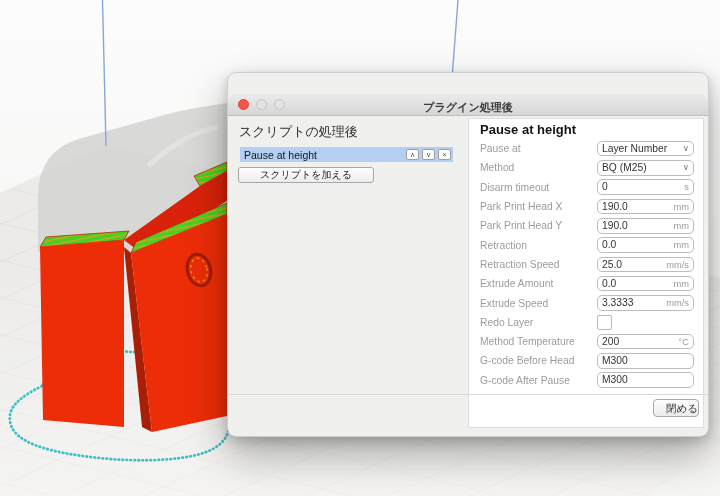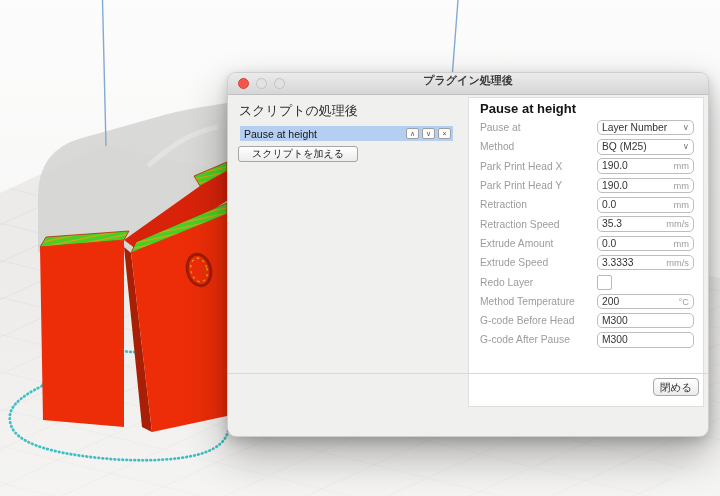--- a/index.html
+++ b/index.html
@@ -11,38 +11,38 @@
   .viewport { position:absolute; inset:0; z-index:0; }
   .viewport svg { display:block; }
 
   
   .dialog { position:absolute; left:227px; top:72px; width:482px; height:365px;
     z-index:10; border-radius:9px;
     box-shadow:0 18px 40px rgba(0,0,0,.30), 0 4px 12px rgba(0,0,0,.18);
     border:1px solid rgba(0,0,0,.14); background:#f0f0ef; }
   .titlebar { position:relative; height:22px; border-radius:8px 8px 0 0;
     background:linear-gradient(#ebebeb,#d6d6d6); border-bottom:1px solid #bfbfbf;
-    display:flex; align-items:flex-start; justify-content:center; }
+    display:flex; align-items:flex-end; justify-content:center;margin-top:21px; }
   .title { font-size:11px; font-weight:bold; color:#3c3c3c; }
   .lights { position:absolute; left:10px; top:5px; display:flex; gap:7px; }
   .light { width:11px; height:11px; border-radius:50%; }
   .light.red { background:#f4564d; border:1px solid #de4339; }
   .light.dim { background:#e2e2e2; border:1px solid #c3c3c3; }
 
   .dbody { position:relative; height:305px; border-radius:0 0 8px 8px; background:#f0f0ef; }
 
   
   .lp-heading { position:absolute; left:11px; top:7px; font-size:13px; color:#2e2e2e; }
   .script-item { position:absolute; left:12px; top:31px; width:213px; height:15px;
     background:#b5cff2; display:flex; align-items:center; }
   .script-item .lbl { font-size:10.5px; color:#16181c; padding-left:4px; flex:1; }
   .mini-btns { display:flex; gap:3px; padding-right:2px; }
   .mini-btn { width:13px; height:11px; background:#fcfcfc; border:1px solid #9f9f9f;
     border-radius:2px; font-size:7px; line-height:9px; text-align:center; color:#555; }
-  .add-btn { position:absolute; left:10px; top:51px; height:16px; padding:0 13px;
+  .add-btn { position:absolute; left:10px; top:51px; height:16px; padding:0 21px;
     font-size:10px; line-height:14px; color:#222; background:linear-gradient(#ffffff,#ececec);
     border:1px solid #a6a6a6; border-radius:3px; }
 
   
   .card { position:absolute; left:240px; top:2px; width:236px; height:310px;
     background:#ffffff; border:1px solid #dedede; }
   .rp-heading { margin:3px 0 0 11px; font-size:13px; font-weight:bold; color:#141414; }
   .rows { margin-top:2px; }
   .frow { height:19.3px; display:flex; align-items:center; padding-left:11px; }
   .frow .flabel { font-size:10.3px; color:#9c9c9c; }
@@ -52,21 +52,21 @@
   .field .unit { position:absolute; right:4px; top:2px; font-size:9.3px; color:#9c9c9c; }
   .field .chev { position:absolute; right:4px; top:1px; font-size:8.5px; color:#777; }
   .checkbox { margin-left:auto; margin-right:91px; width:15px; height:15px;
     background:#fff; border:1px solid #b9b9b9; border-radius:2px; }
 
   
   .footer { position:absolute; left:0; right:0; bottom:0; height:27px;
     border-top:1px solid #d8d8d8; border-radius:0 0 8px 8px; }
   .close-btn { position:absolute; right:9px; top:4px; width:46px; height:18px;
     background:linear-gradient(#ffffff,#ebebeb); border:1px solid #a9a9a9; border-radius:4px;
-    font-size:10.5px; line-height:16px; text-align:center; color:#2d2d2d; }
+    font-size:10.5px; line-height:16px; text-align:right; color:#2d2d2d; }
 </style>
 </head>
 <body>
 
 <div class="stage">
 
   <div class="viewport">
     <svg width="720" height="496" viewBox="0 0 720 496" xmlns="http://www.w3.org/2000/svg">
       <defs>
         <linearGradient id="bgGrad" x1="0" y1="0" x2="0" y2="1">
@@ -173,20 +173,27 @@
 
 
           <div class="frow">
             <span class="flabel">Method</span>
             <span class="field">
               <span class="val">BQ (M25)</span>
               <span class="chev">∨</span>
             </span>
           </div>
 
+          <div class="frow">
+            <span class="flabel">Disarm timeout</span>
+            <span class="field">
+              <span class="val">0</span>
+              <span class="unit">s</span>
+            </span>
+          </div>
 
           <div class="frow">
             <span class="flabel">Park Print Head X</span>
             <span class="field">
               <span class="val">190.0</span>
               <span class="unit">mm</span>
             </span>
           </div>
 
           <div class="frow">
@@ -201,21 +208,21 @@
             <span class="flabel">Retraction</span>
             <span class="field">
               <span class="val">0.0</span>
               <span class="unit">mm</span>
             </span>
           </div>
 
           <div class="frow">
             <span class="flabel">Retraction Speed</span>
             <span class="field">
-              <span class="val">35.3</span>
+              <span class="val">25.0</span>
               <span class="unit">mm/s</span>
             </span>
           </div>
 
           <div class="frow">
             <span class="flabel">Extrude Amount</span>
             <span class="field">
               <span class="val">0.0</span>
               <span class="unit">mm</span>
             </span>

